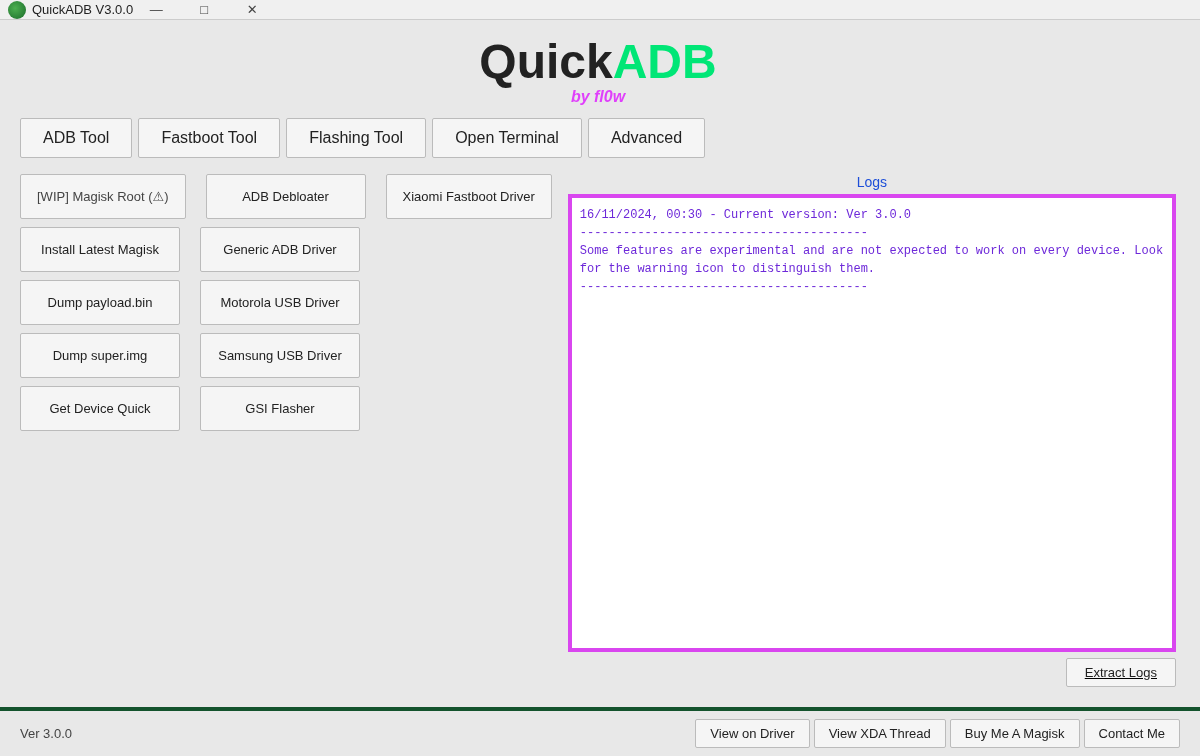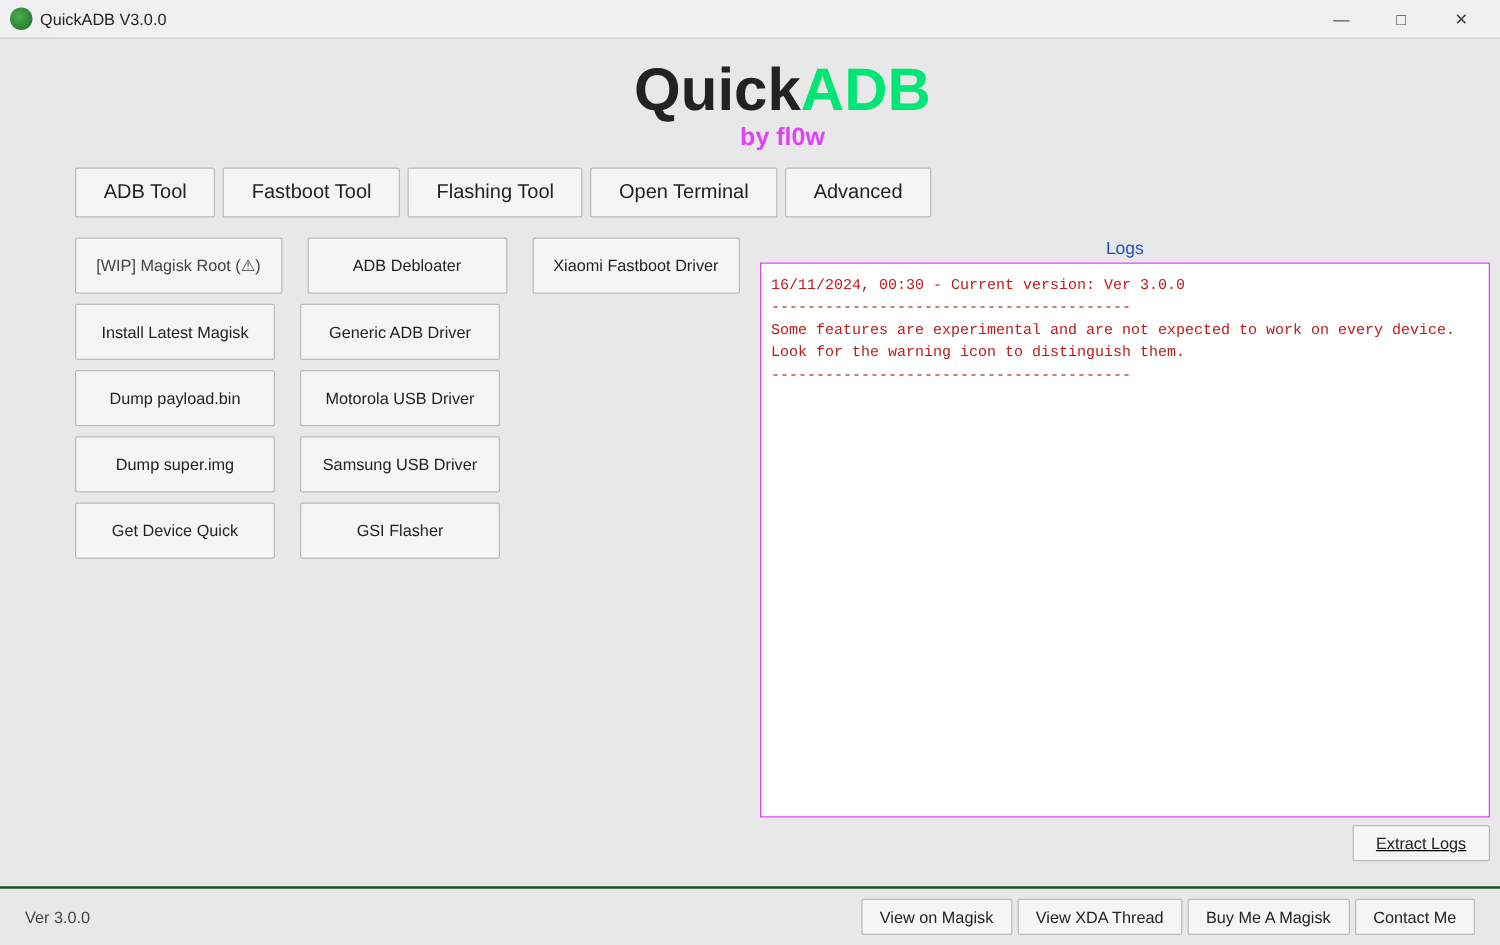--- a/index.html
+++ b/index.html
@@ -11,23 +11,23 @@
       overflow: hidden;
       display: flex;
       flex-direction: column;
     }
 
     
     .title-bar {
       background: #f0f0f0;
       display: flex;
       align-items: center;
-      justify-content: space-between;
+      justify-content: flex-start;
       padding: 0 8px;
-      height: 31px;
+      height: 20px;
       border-bottom: 1px solid #ccc;
       flex-shrink: 0;
     }
     .title-bar-left {
       display: flex;
       align-items: center;
       gap: 6px;
     }
     .app-icon {
       width: 18px;
@@ -55,41 +55,41 @@
       justify-content: center;
       font-size: 13px;
       color: #444;
     }
 
     
     .main-content {
       flex: 1;
       display: flex;
       flex-direction: column;
-      padding: 0 8px 20px 20px;
+      padding: 0 24px 20px 20px;
       background: #e8e8e8;
-      margin-left: 40px;
     }
 
     
     .header {
       text-align: center;
       padding: 18px 0 12px 0;
     }
     .header-logo {
       font-size: 48px;
       font-weight: 900;
       line-height: 1;
     }
     .logo-quick { color: #222; }
     .logo-adb { color: #00e676; }
     .header-sub {
-      font-size: 20px;
+      font-size: 16px;
       color: #888;
       margin-top: 2px;
+      font-style: italic;
     }
     .header-sub span { color: #e040fb; font-weight: 600; }
 
     
     .tab-row {
       display: flex;
       gap: 6px;
       margin-bottom: 16px;
       flex-wrap: wrap;
     }
@@ -148,25 +148,25 @@
     .logs-label {
       text-align: center;
       font-size: 14px;
       color: #1d4ed8;
       margin-bottom: 4px;
       font-weight: 500;
     }
     .logs-box {
       flex: 1;
       background: white;
-      border: 1px solid #d946ef;
+      border: 4px solid #d946ef;
       padding: 8px;
       font-family: 'Courier New', Courier, monospace;
       font-size: 12px;
-      color: #b91c1c;
+      color: #6d28d9;
       overflow-y: auto;
       white-space: pre-wrap;
       line-height: 1.5;
     }
     .extract-btn-row {
       display: flex;
       justify-content: flex-end;
       margin-top: 6px;
       text-decoration: underline;
     }
@@ -180,21 +180,21 @@
       border-radius: 2px;
     }
 
     
     .footer {
       display: flex;
       align-items: center;
       justify-content: space-between;
       padding: 8px 20px;
       background: #e8e8e8;
-      border-top: 2px solid #14532d;
+      border-top: 4px solid #14532d;
       flex-shrink: 0;
     }
     .footer-version {
       font-size: 13px;
       color: #444;
     }
     .footer-btns {
       display: flex;
       gap: 4px;
     }
@@ -278,18 +278,18 @@
         <button class="extract-btn">Extract Logs</button>
       </div>
     </div>
 
   </div>
 </div>
 
 <div class="footer">
   <span class="footer-version">Ver 3.0.0</span>
   <div class="footer-btns">
-    <button class="footer-btn">View on Magisk</button>
+    <button class="footer-btn">View on Driver</button>
     <button class="footer-btn">View XDA Thread</button>
     <button class="footer-btn">Buy Me A Magisk</button>
     <button class="footer-btn">Contact Me</button>
   </div>
 </div>
 
 </body></html>

